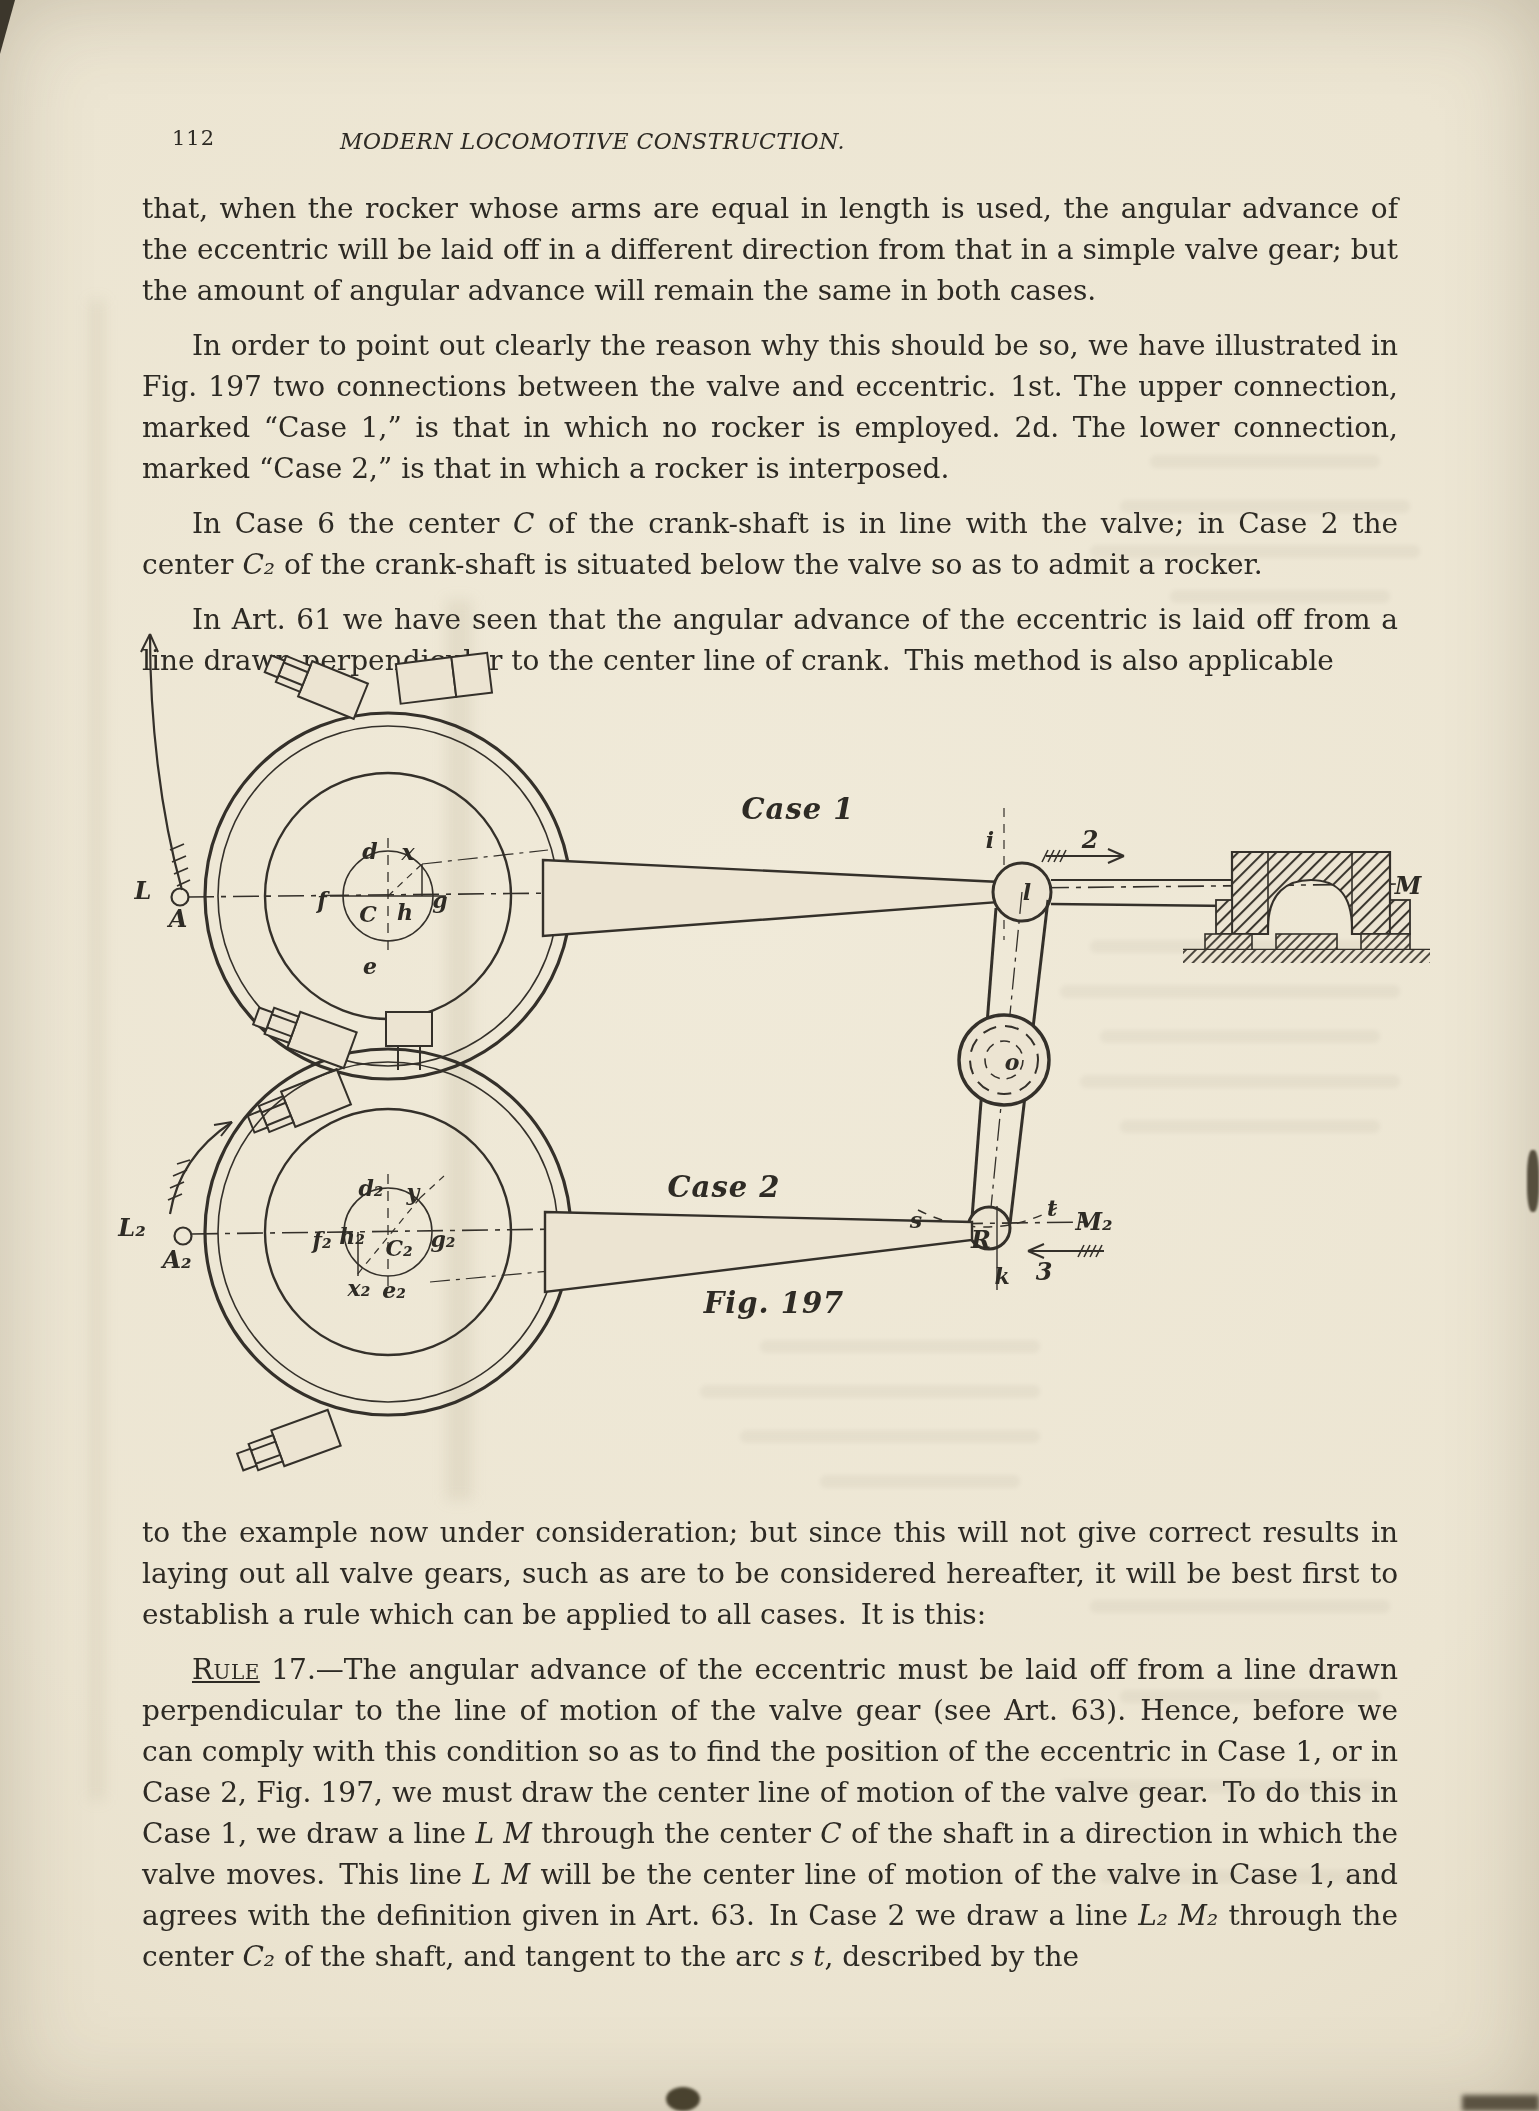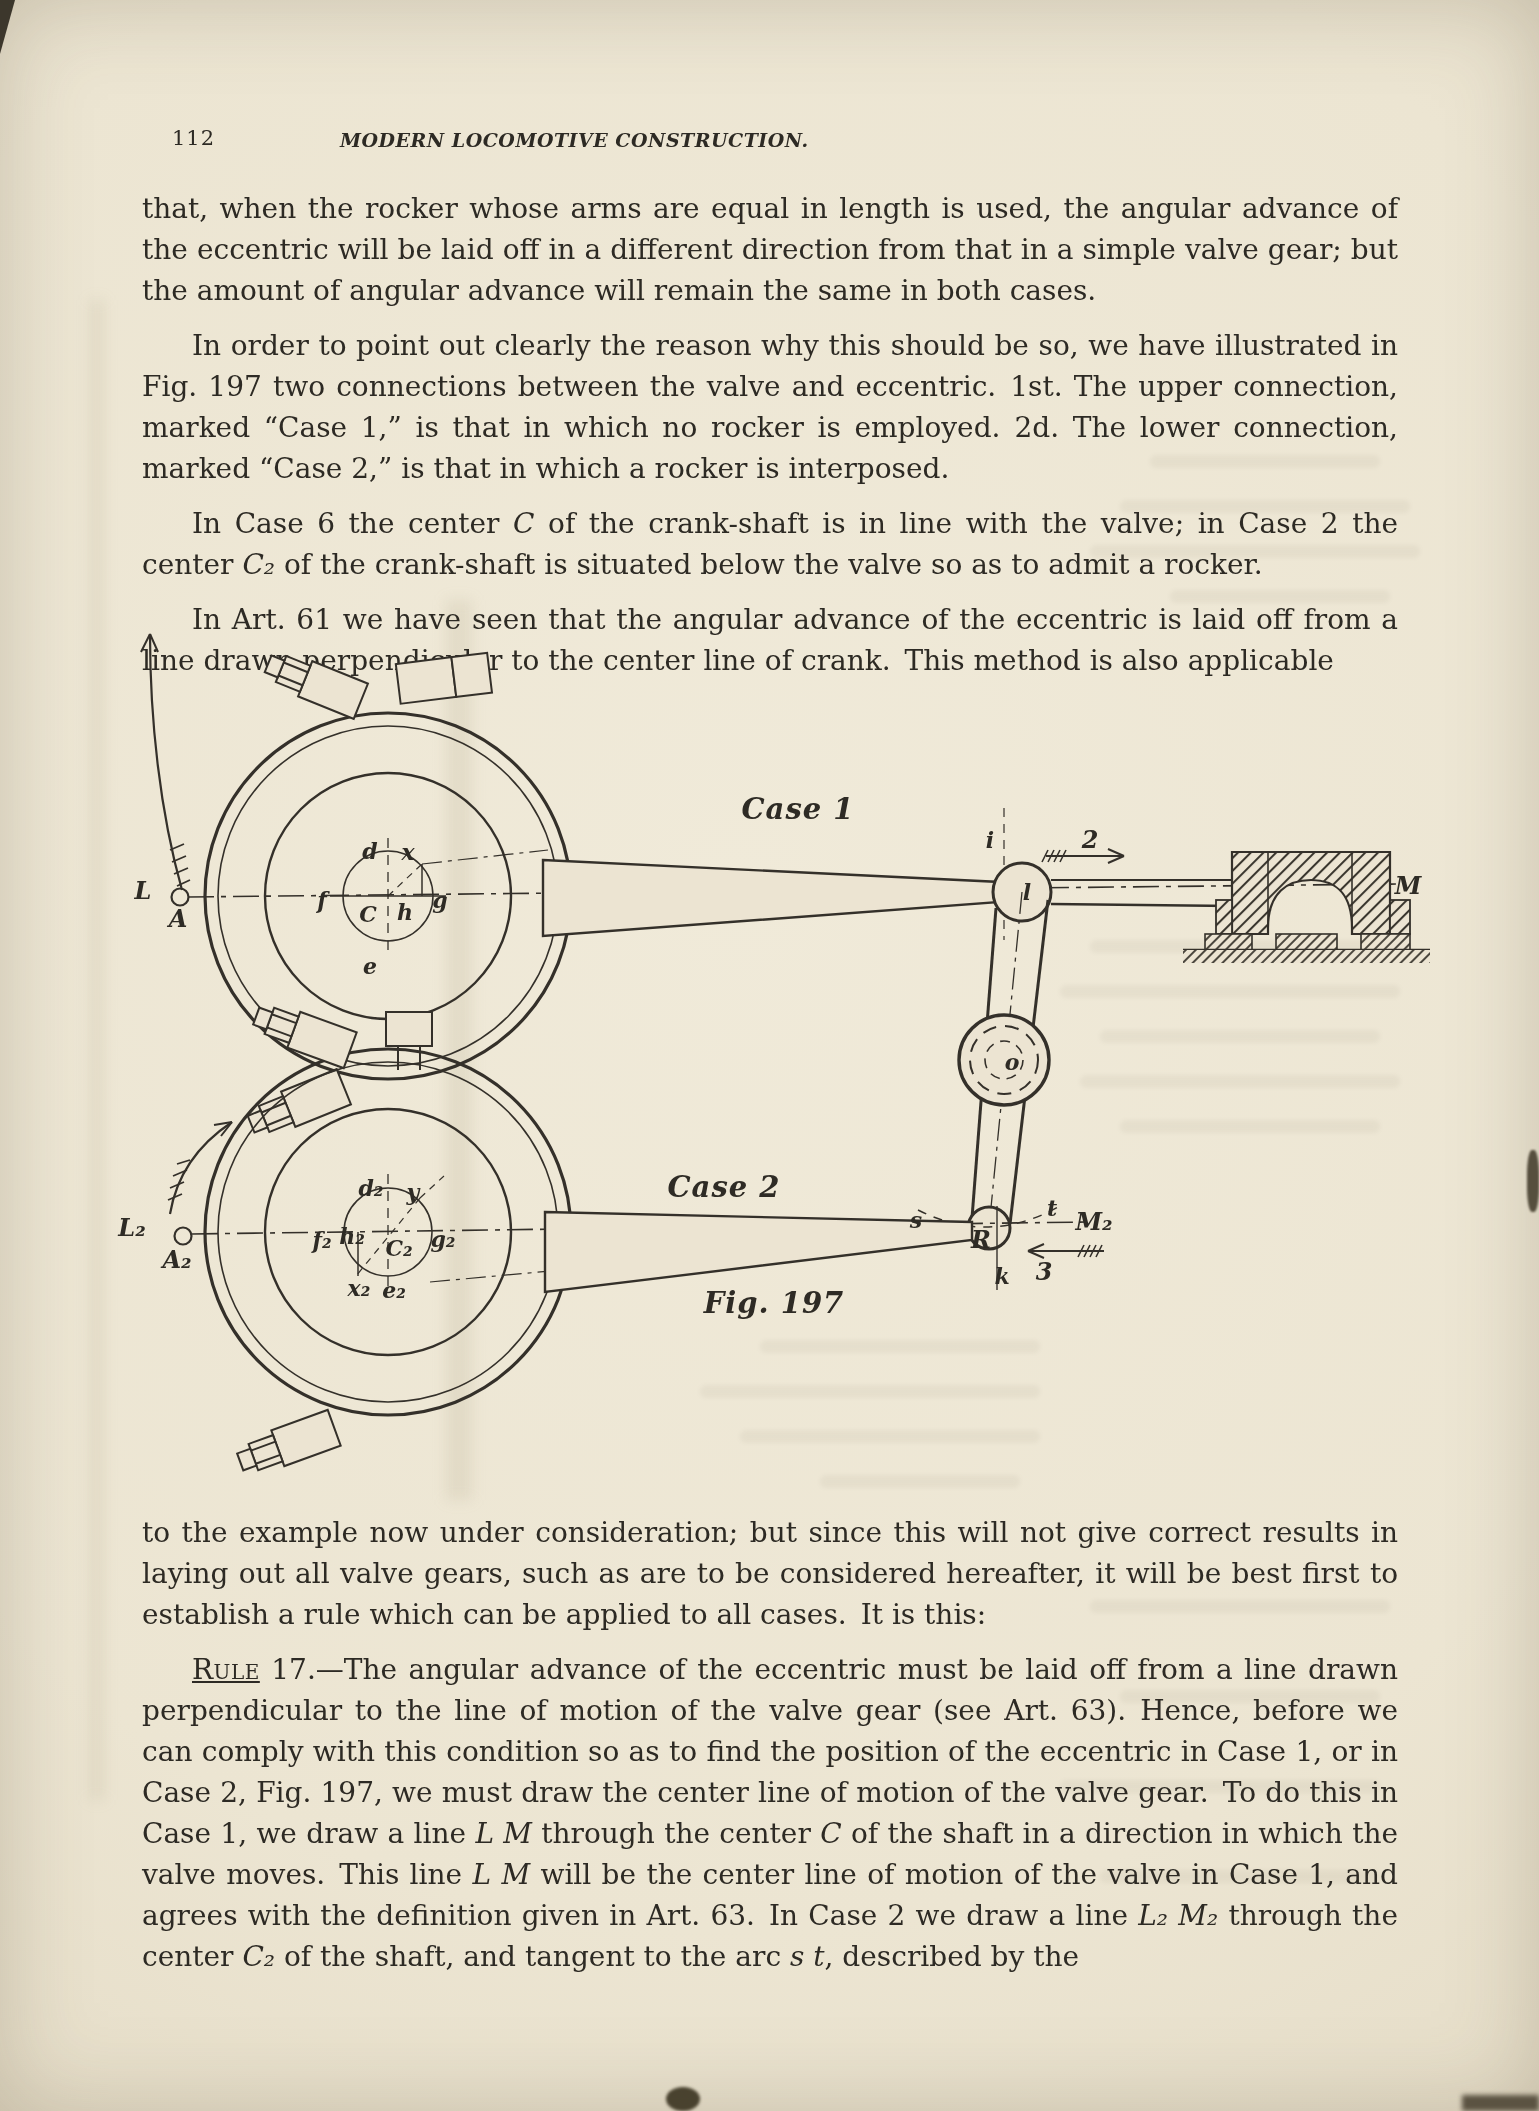--- a/index.html
+++ b/index.html
@@ -5,21 +5,21 @@
   html,body{margin:0;padding:0;background:#777;}
   .page{
     position:relative;width:1539px;height:2111px;overflow:hidden;
     background:
       radial-gradient(ellipse 120% 90% at 48% 42%, #f0ead9 0%, #ece5d2 55%, #e4dbc5 86%, #d8ceb4 100%);
     font-family:"DejaVu Serif", serif;color:#2d2a24;
     box-shadow:inset 0 0 90px rgba(90,80,55,.25);
   }
   .pagenum{position:absolute;left:128px;top:126px;font-size:21px;letter-spacing:1px;margin-left:44px;}
   .runhead{position:absolute;left:340px;top:129px;width:300px;text-align:right;
-    font-size:19px;font-style:italic;font-weight:bold;letter-spacing:.5px;white-space:nowrap;}
+    font-size:22px;font-style:italic;font-weight:normal;letter-spacing:.5px;white-space:nowrap;}
   .textblock{position:absolute;left:128px;width:1284px;font-size:28px;line-height:41px;}
   .tb-top{top:174px;}
   .tb-bottom{top:1498px;}
   .p{margin:14px;text-align:justify;}
   .p.indent{text-indent:50px;}
   .seg-i{font-style:italic;}
   .seg-sc{font-variant:small-caps;letter-spacing:.5px;text-decoration:underline;}
   .figwrap{position:absolute;left:0;top:600px;width:1539px;height:940px;}
   svg{display:block;}
   svg text{font-family:"DejaVu Serif",serif;font-style:italic;font-weight:bold;

